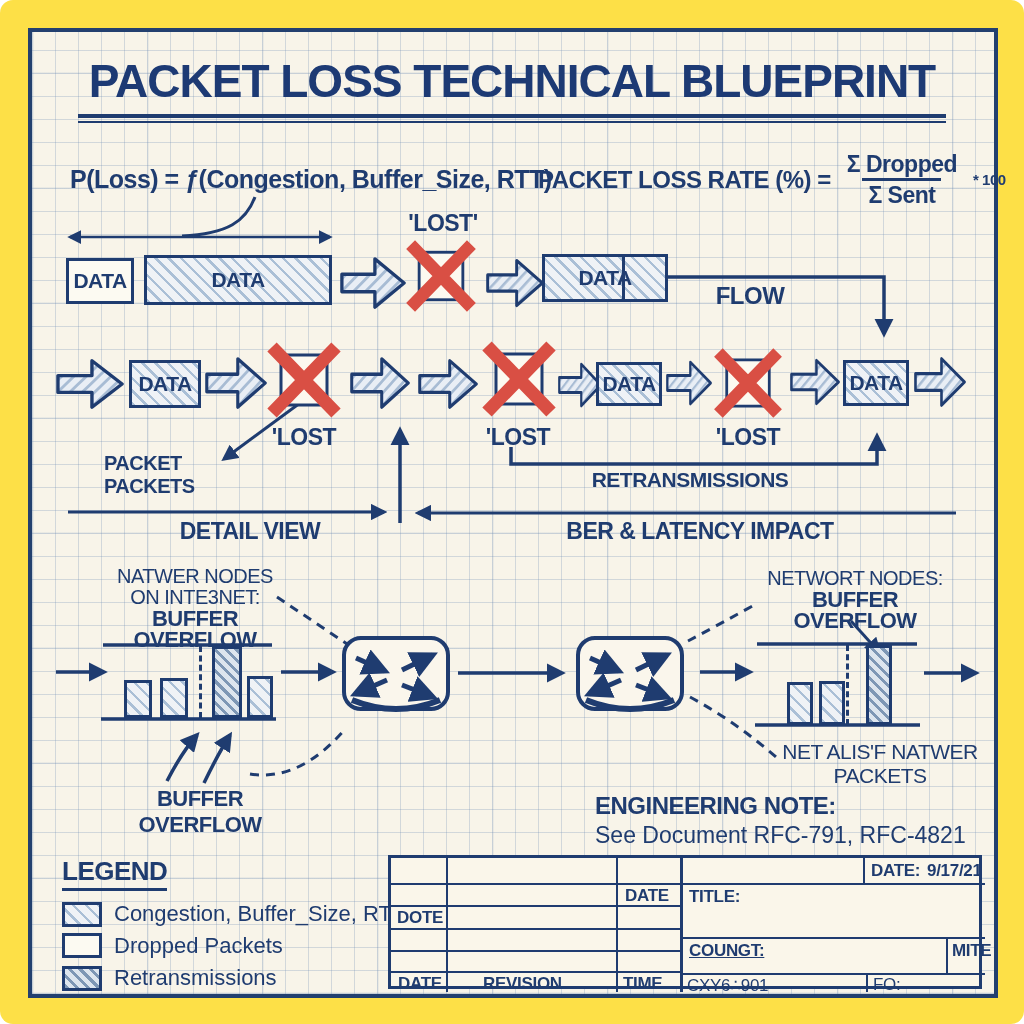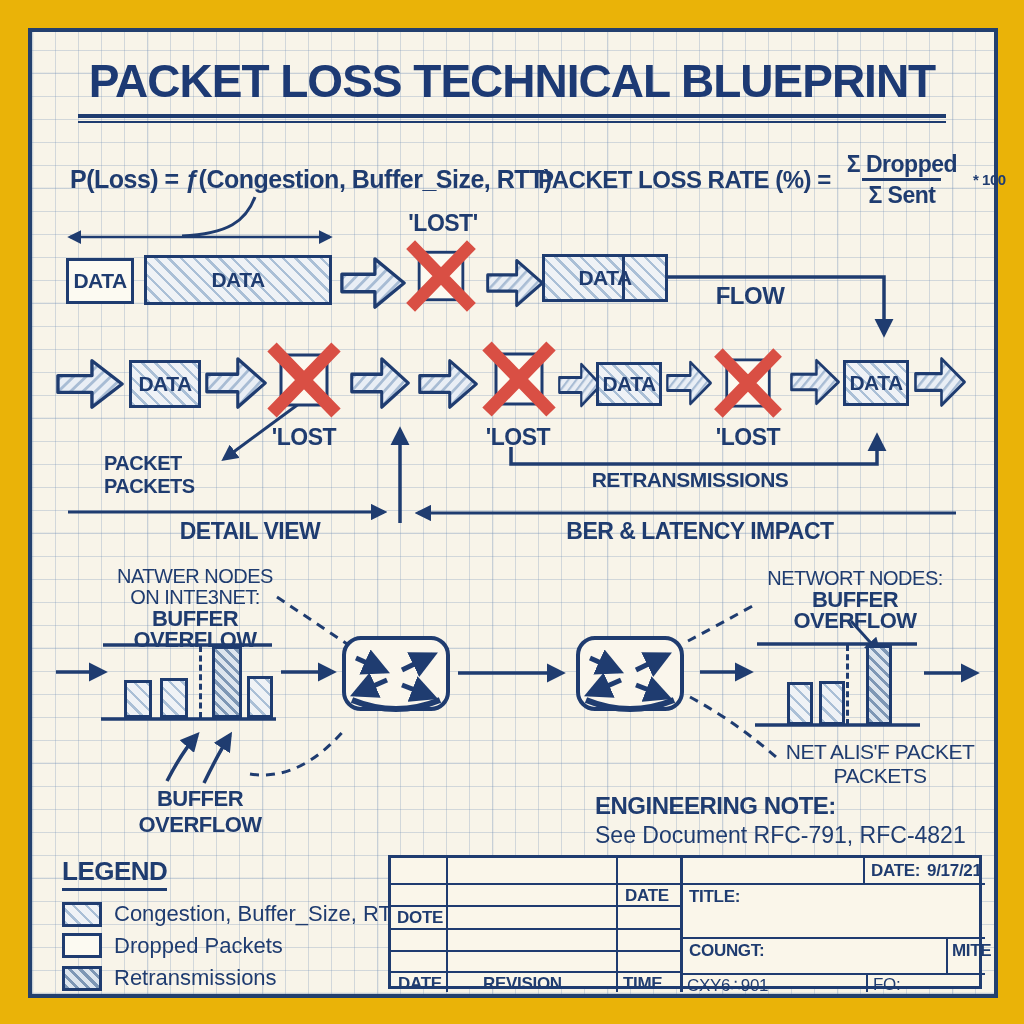--- a/index.html
+++ b/index.html
@@ -1,19 +1,20 @@
 <!DOCTYPE html>
 <html><head>
 <meta charset="utf-8">
 <style>
   html,body{margin:0;padding:0;}
   .page{
     position:relative;width:1024px;height:1024px;overflow:hidden;
-    background:#eab308;
+    background:#fde047;
     font-family:"Liberation Sans",sans-serif;
+    border-radius:13px;
     --ink:#1f3c70;
   }
   .sheet{
     position:absolute;left:28px;top:28px;right:26px;bottom:26px;
     border:4px solid #23406f;
     background-color:#f8f4e9;
     background-image:
       repeating-linear-gradient(0deg, rgba(110,140,180,0.28) 0 1px, transparent 1px 23px),
       repeating-linear-gradient(90deg, rgba(110,140,180,0.28) 0 1px, transparent 1px 23px),
       repeating-linear-gradient(0deg, rgba(110,140,180,0.10) 0 2px, transparent 2px 115px),
@@ -224,21 +225,21 @@
   <div class="abs txt ctr" style="left:750px;top:568px;width:210px;font-size:20px;line-height:21px;">
     <div style="font-weight:normal;">NETWORT NODES:</div>
     <div style="font-size:22px;">BUFFER OVERFLOW</div>
   </div>
 
   <div class="abs bar hatch" style="left:787px;top:682px;width:26px;height:43px;"></div>
   <div class="abs bar hatch" style="left:819px;top:681px;width:26px;height:44px;"></div>
   <div class="abs dashv" style="left:846px;top:645px;height:80px;"></div>
   <div class="abs bar hatch-dense" style="left:866px;top:645px;width:26px;height:80px;"></div>
   <div class="abs txt ctr" style="left:770px;top:740px;width:220px;font-size:21px;line-height:24px;font-weight:normal;">
-    <div>NET ALIS'F PACKET</div>
+    <div>NET ALIS'F NATWER</div>
     <div>PACKETS</div>
   </div>
 
   <div class="abs" style="left:595px;top:792px;">
     <div class="txt" style="font-size:24px;">ENGINEERING NOTE:</div>
     <div style="color:var(--ink);font-size:23px;margin-top:2px;">See Document RFC-791, RFC-4821</div>
   </div>
 
   <div class="abs" style="left:62px;top:856px;">
     <div class="txt" style="font-size:26px;border-bottom:3px solid var(--ink);display:inline-block;padding-bottom:1px;">LEGEND</div>
@@ -276,18 +277,18 @@
     <div class="tb-line" style="left:289px;top:115px;width:305px;height:2px;"></div>
 
     <div class="tb-label" style="left:6px;top:50px;">DOTE</div>
     <div class="tb-label" style="left:234px;top:28px;">DATE</div>
     <div class="tb-label" style="left:7px;top:116px;">DATE</div>
     <div class="tb-label" style="left:92px;top:116px;">REVISION</div>
     <div class="tb-label" style="left:232px;top:116px;">TIME</div>
     <div class="tb-label" style="left:480px;top:3px;">DATE:</div>
     <div class="tb-label" style="left:536px;top:3px;">9/17/21</div>
     <div class="tb-label" style="left:298px;top:29px;">TITLE:</div>
-    <div class="tb-label" style="left:298px;top:83px;">COUNGT:</div>
+    <div class="tb-label" style="left:298px;top:83px;text-decoration:underline;">COUNGT:</div>
     <div class="tb-label" style="left:561px;top:83px;">MITE</div>
     <div class="tb-label" style="left:296px;top:117px;font-weight:normal;">CXY6∴901</div>
     <div class="tb-label" style="left:482px;top:117px;font-weight:normal;">FO:</div>
   </div>
 </div>
 
 </body></html>

